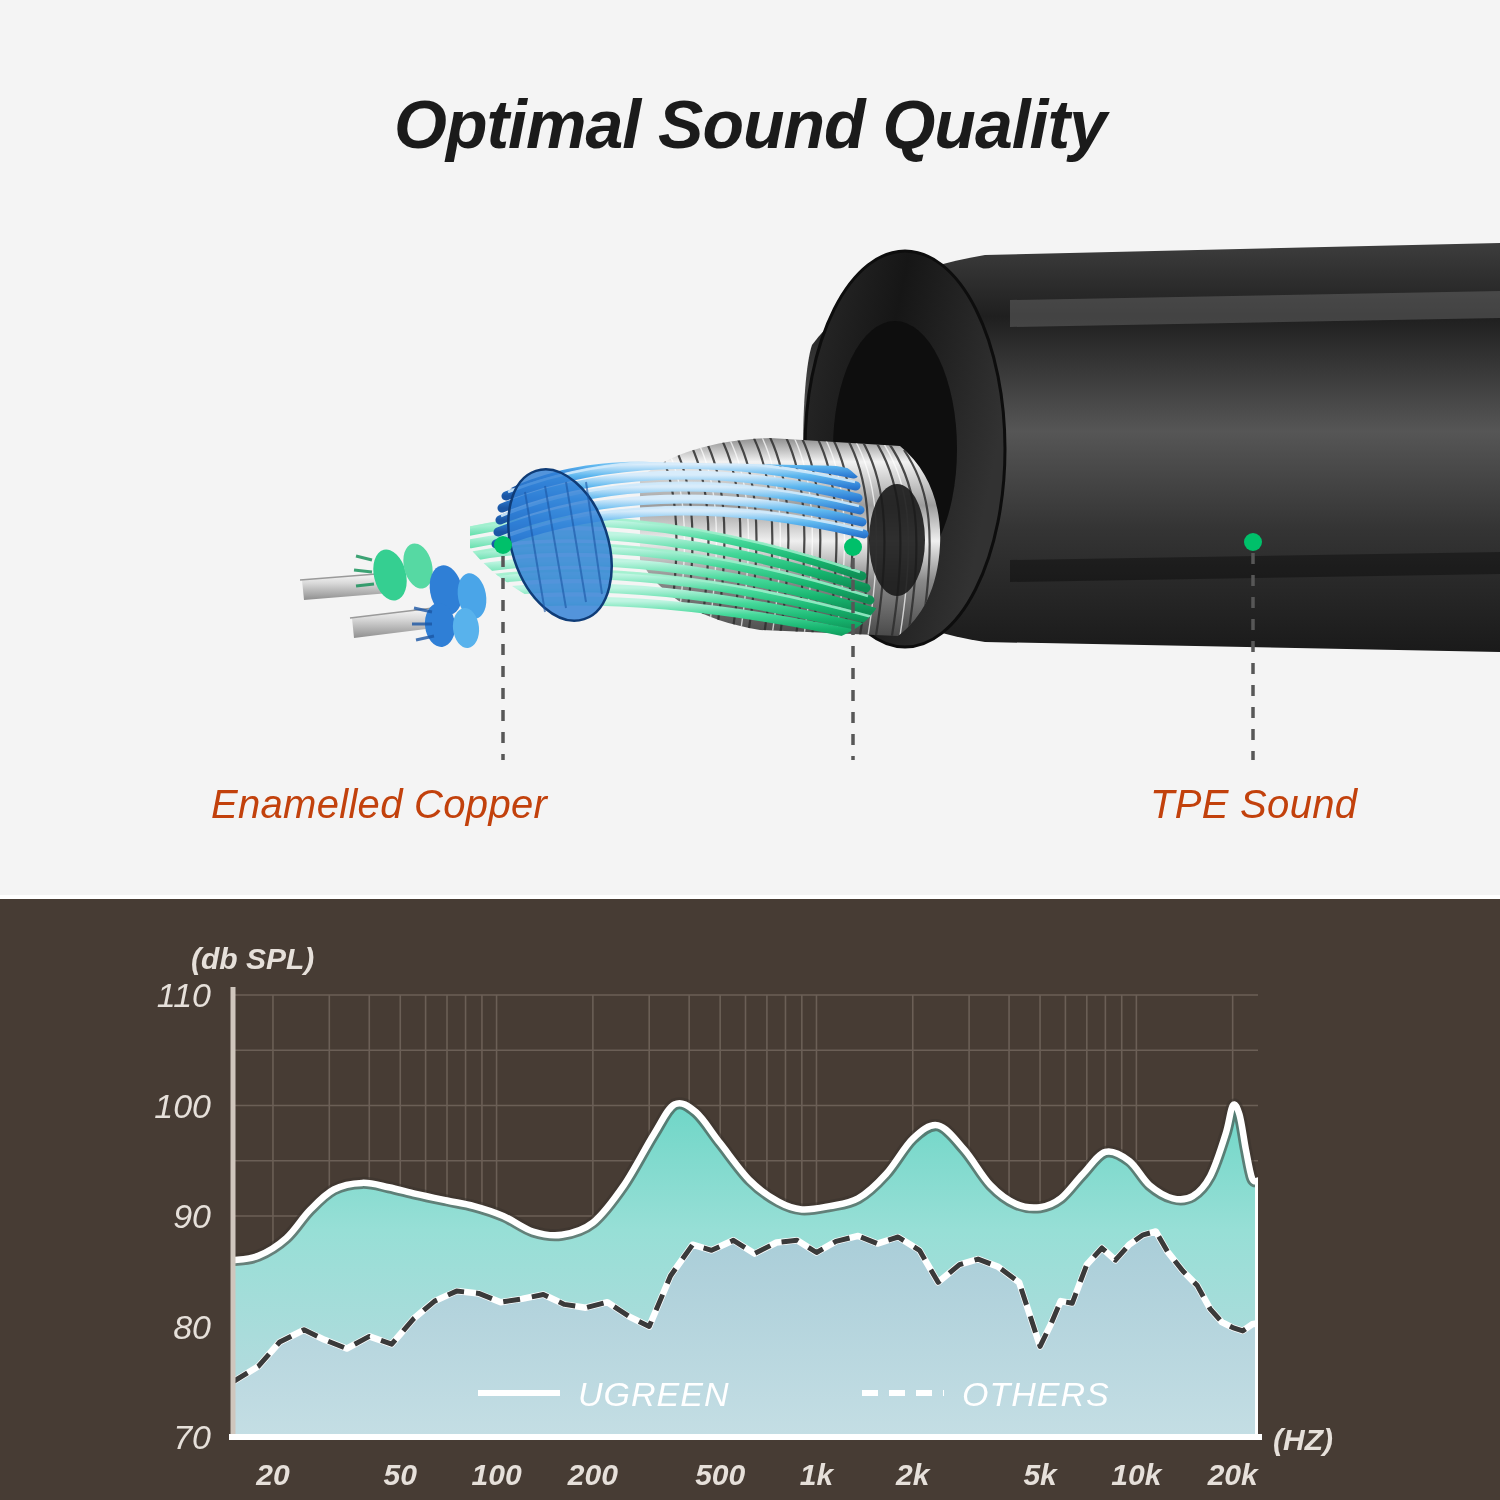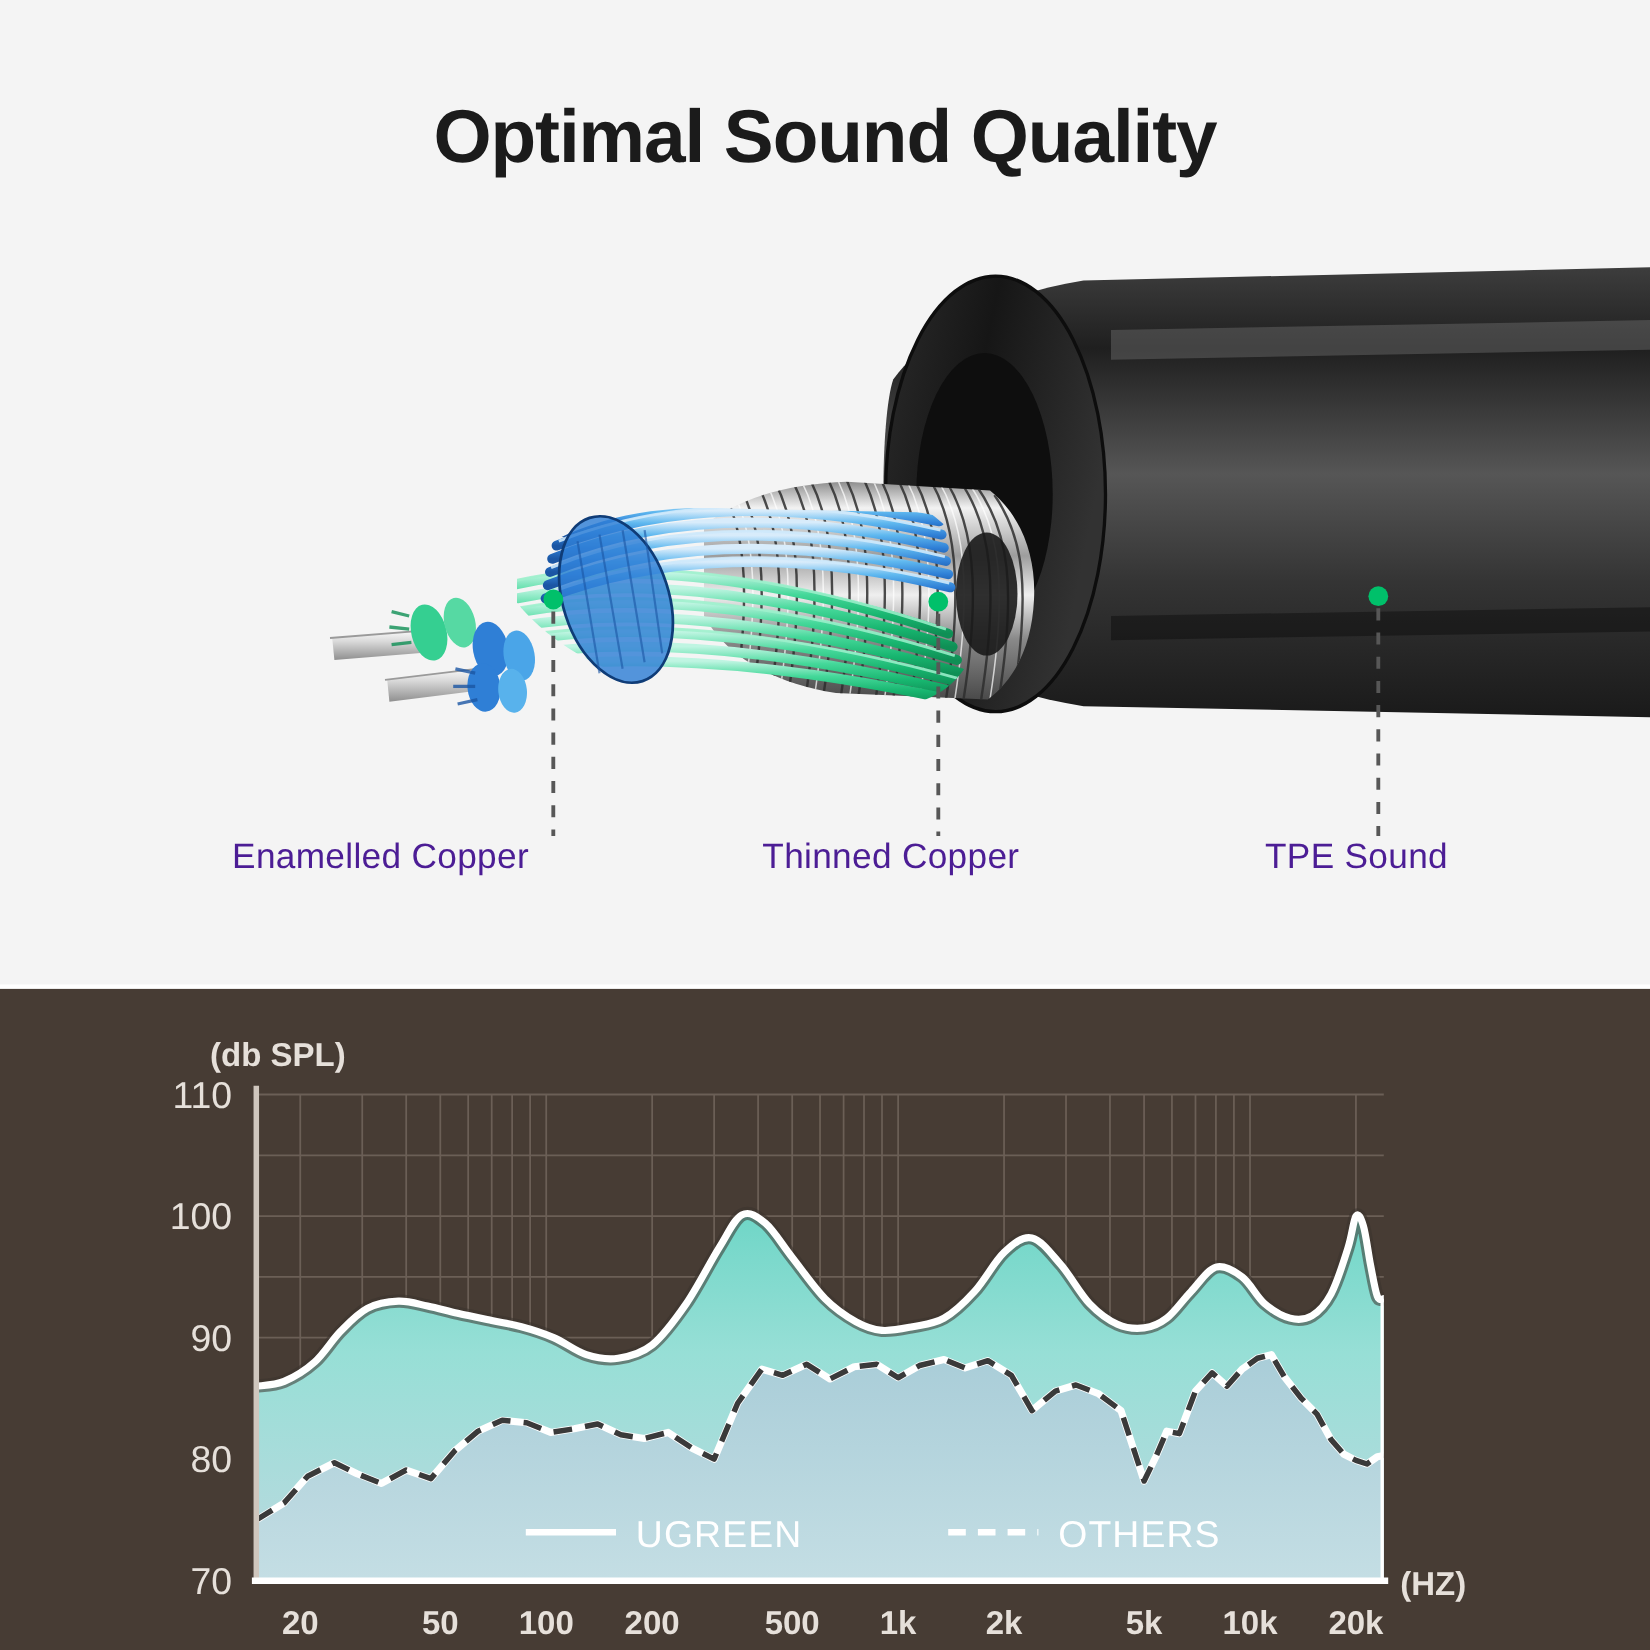--- a/index.html
+++ b/index.html
@@ -2,40 +2,40 @@
 <html><head>
 <meta charset="utf-8">
 <style>
   * { margin:0; padding:0; box-sizing:border-box; }
   html,body { width:1500px; height:1500px; }
   body {
     font-family:"Liberation Sans", sans-serif;
     background:#f4f4f4;
     overflow:hidden;
   }
-  #page { position:relative; width:1187px; height:1500px; }
+  #page { position:relative; width:1187px; height:1500px;font-style:italic; }
 
   
   #top-panel {
     position:absolute; left:0; top:0; width:1500px; height:898px;
     background:#f4f4f4; overflow:hidden;
   }
   #title {
     position:absolute; left:0; top:85px; width:1500px;
     text-align:center;
     font-size:68px; font-weight:bold; color:#1b1b1b;
     letter-spacing:-1px;
   }
 
   #cable-stage { position:absolute; left:0; top:0; width:1500px; height:760px; }
   #cable-svg { position:absolute; left:0; top:0; }
 
   .callout-label {
-    position:absolute; top:760px;
-    font-size:32px; color:#4c1d95; white-space:nowrap;
+    position:absolute; top:782px;
+    font-size:40px; color:#c2410c; white-space:nowrap;
     letter-spacing:.3px;
   }
   #lbl-enamelled { left:211px; }
   #lbl-thinned   { left:693px; }
   #lbl-tpe       { left:1150px; }
 
   
   #divider {
     position:absolute; left:0; top:895px; width:1500px; height:4px;
     background:#ffffff;
@@ -253,21 +253,20 @@
           <circle cx="853" cy="547" r="9" fill="#00c06a"></circle>
           <line x1="853" y1="558" x2="853" y2="766" stroke="#575757" stroke-width="3.5" stroke-dasharray="11 11"></line>
 
           <circle cx="1253" cy="542" r="9" fill="#00c06a"></circle>
           <line x1="1253" y1="553" x2="1253" y2="766" stroke="#575757" stroke-width="3.5" stroke-dasharray="11 11"></line>
         </g>
       </svg>
     </div>
 
     <div class="callout-label" id="lbl-enamelled">Enamelled Copper</div>
-    <div class="callout-label" id="lbl-thinned">Thinned Copper</div>
     <div class="callout-label" id="lbl-tpe">TPE Sound</div>
   </div>
 
   <div id="divider"></div>
 
   <div id="chart-panel">
     <svg id="chart-svg" width="1500" height="601" viewBox="0 0 1500 601">
       <defs>
         <linearGradient id="ugreenFill" x1="0" y1="0" x2="0" y2="1">
           <stop offset="0%" stop-color="#6fd6c7"></stop>

